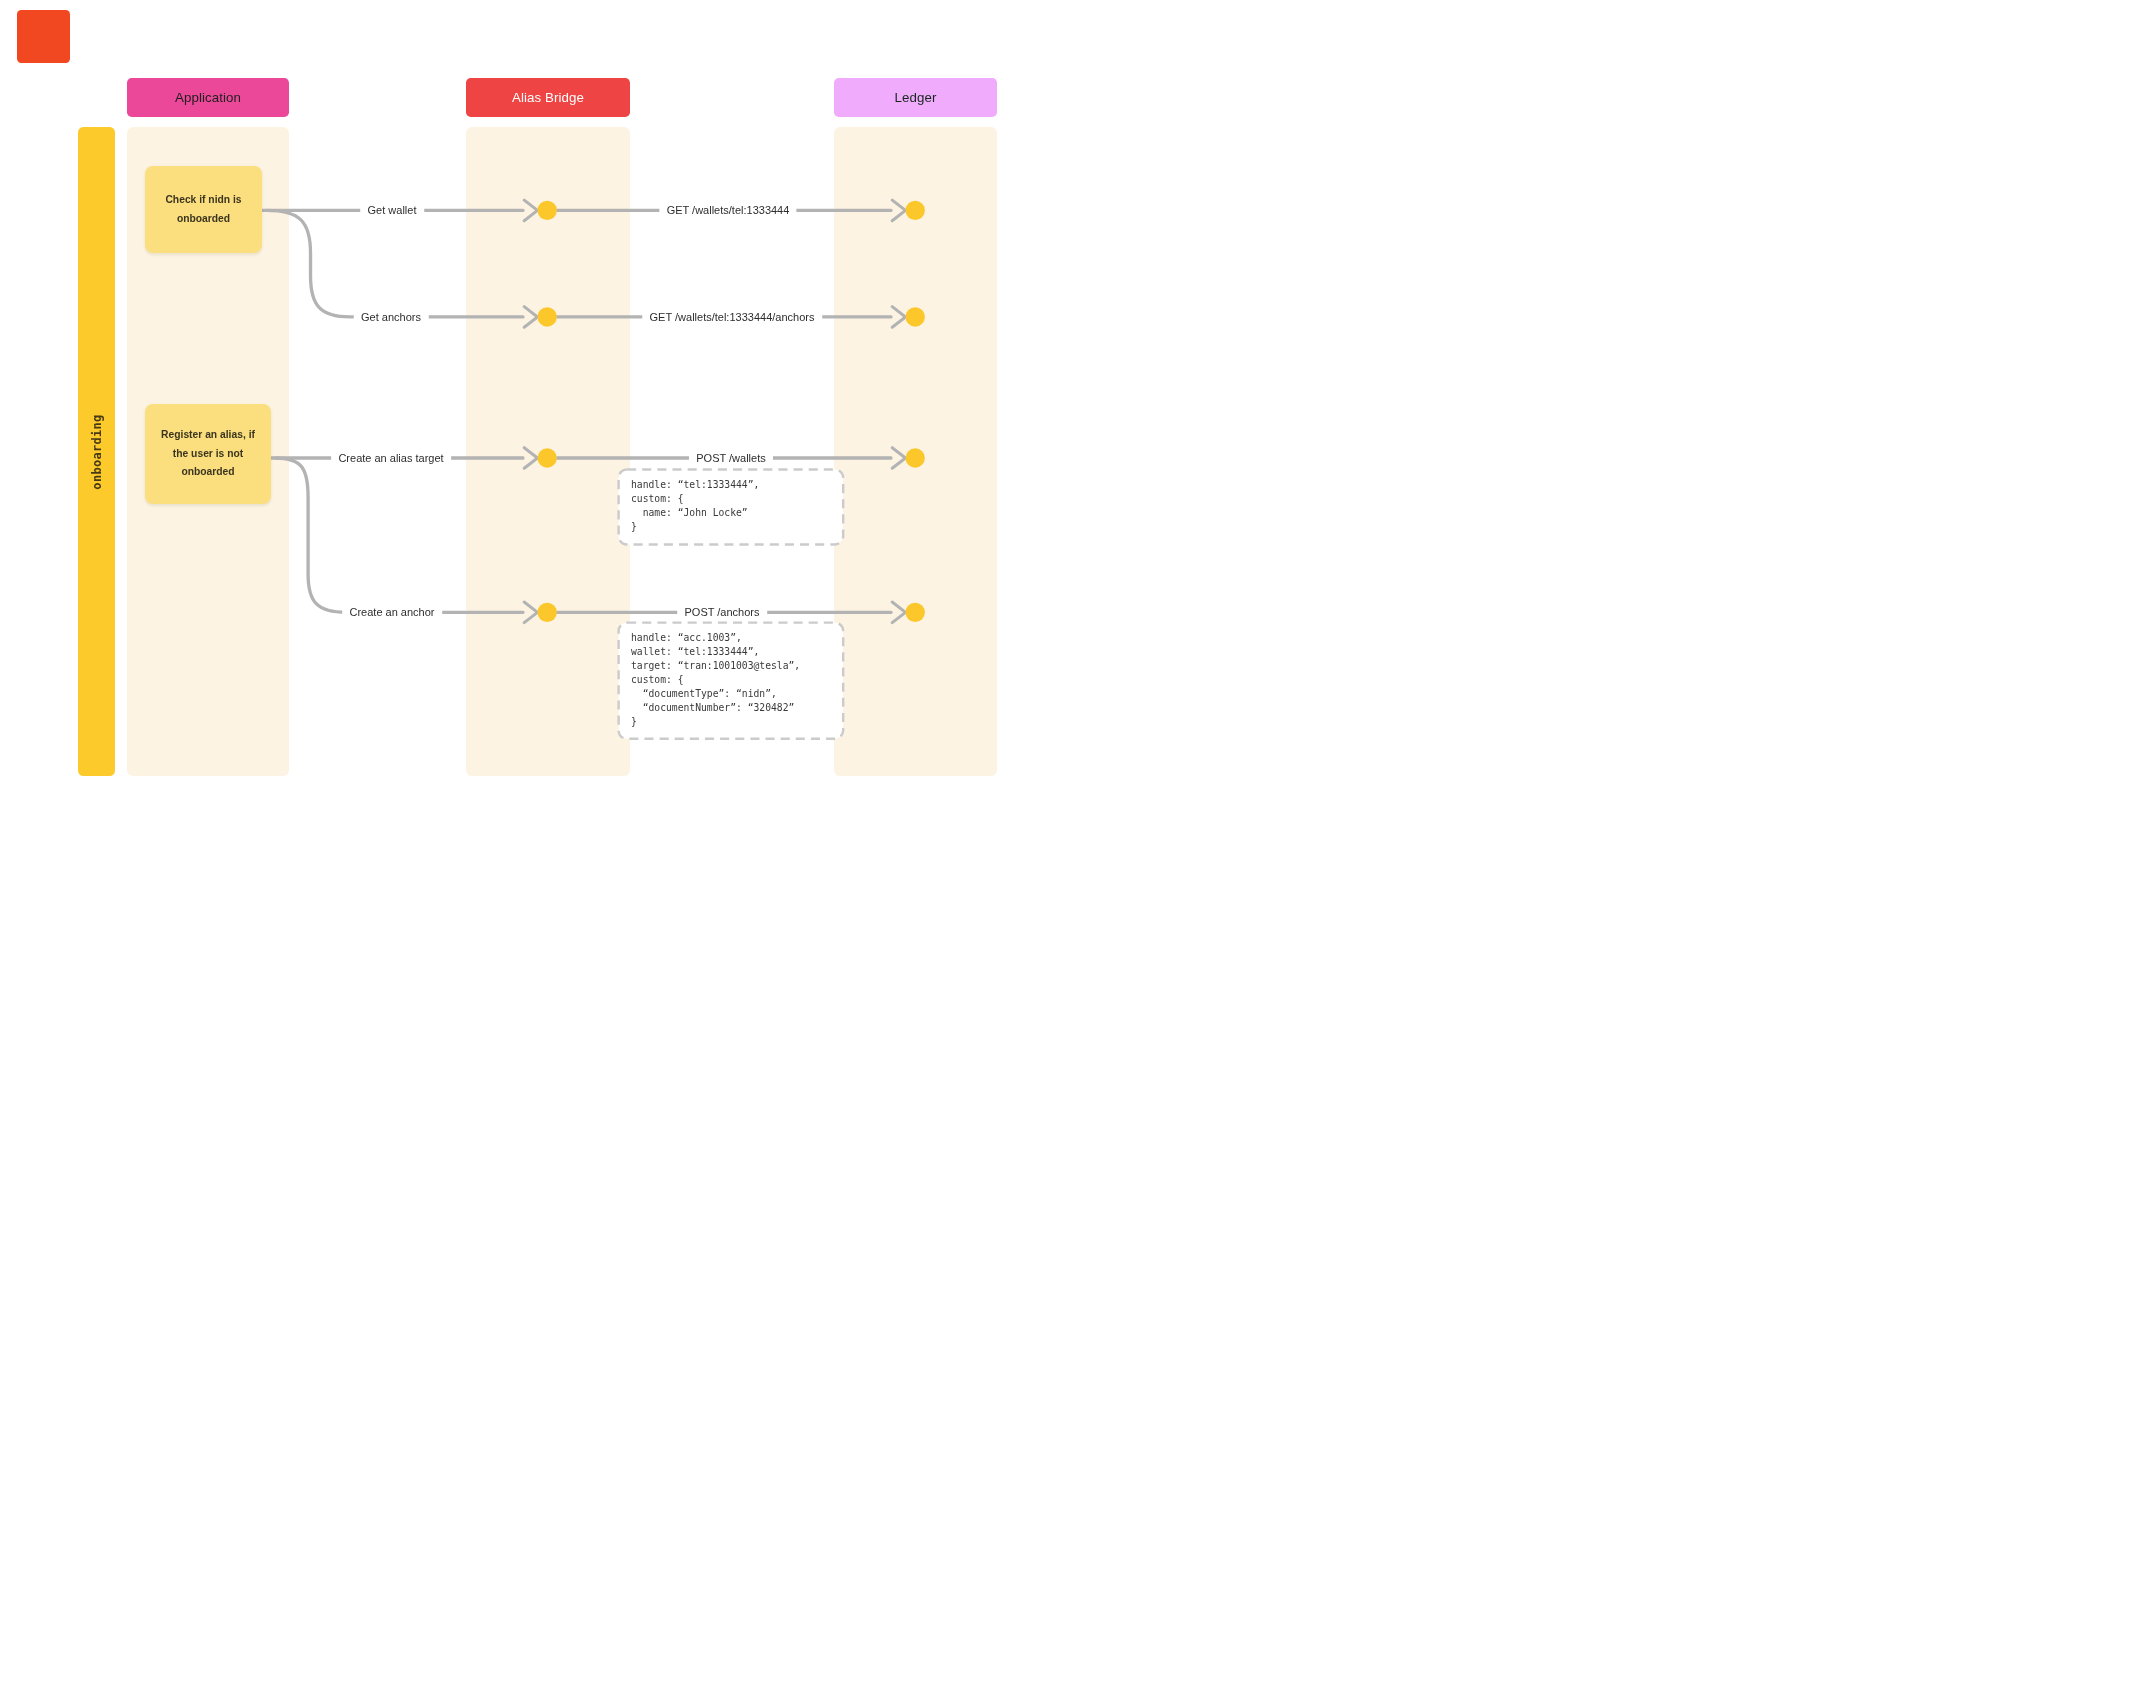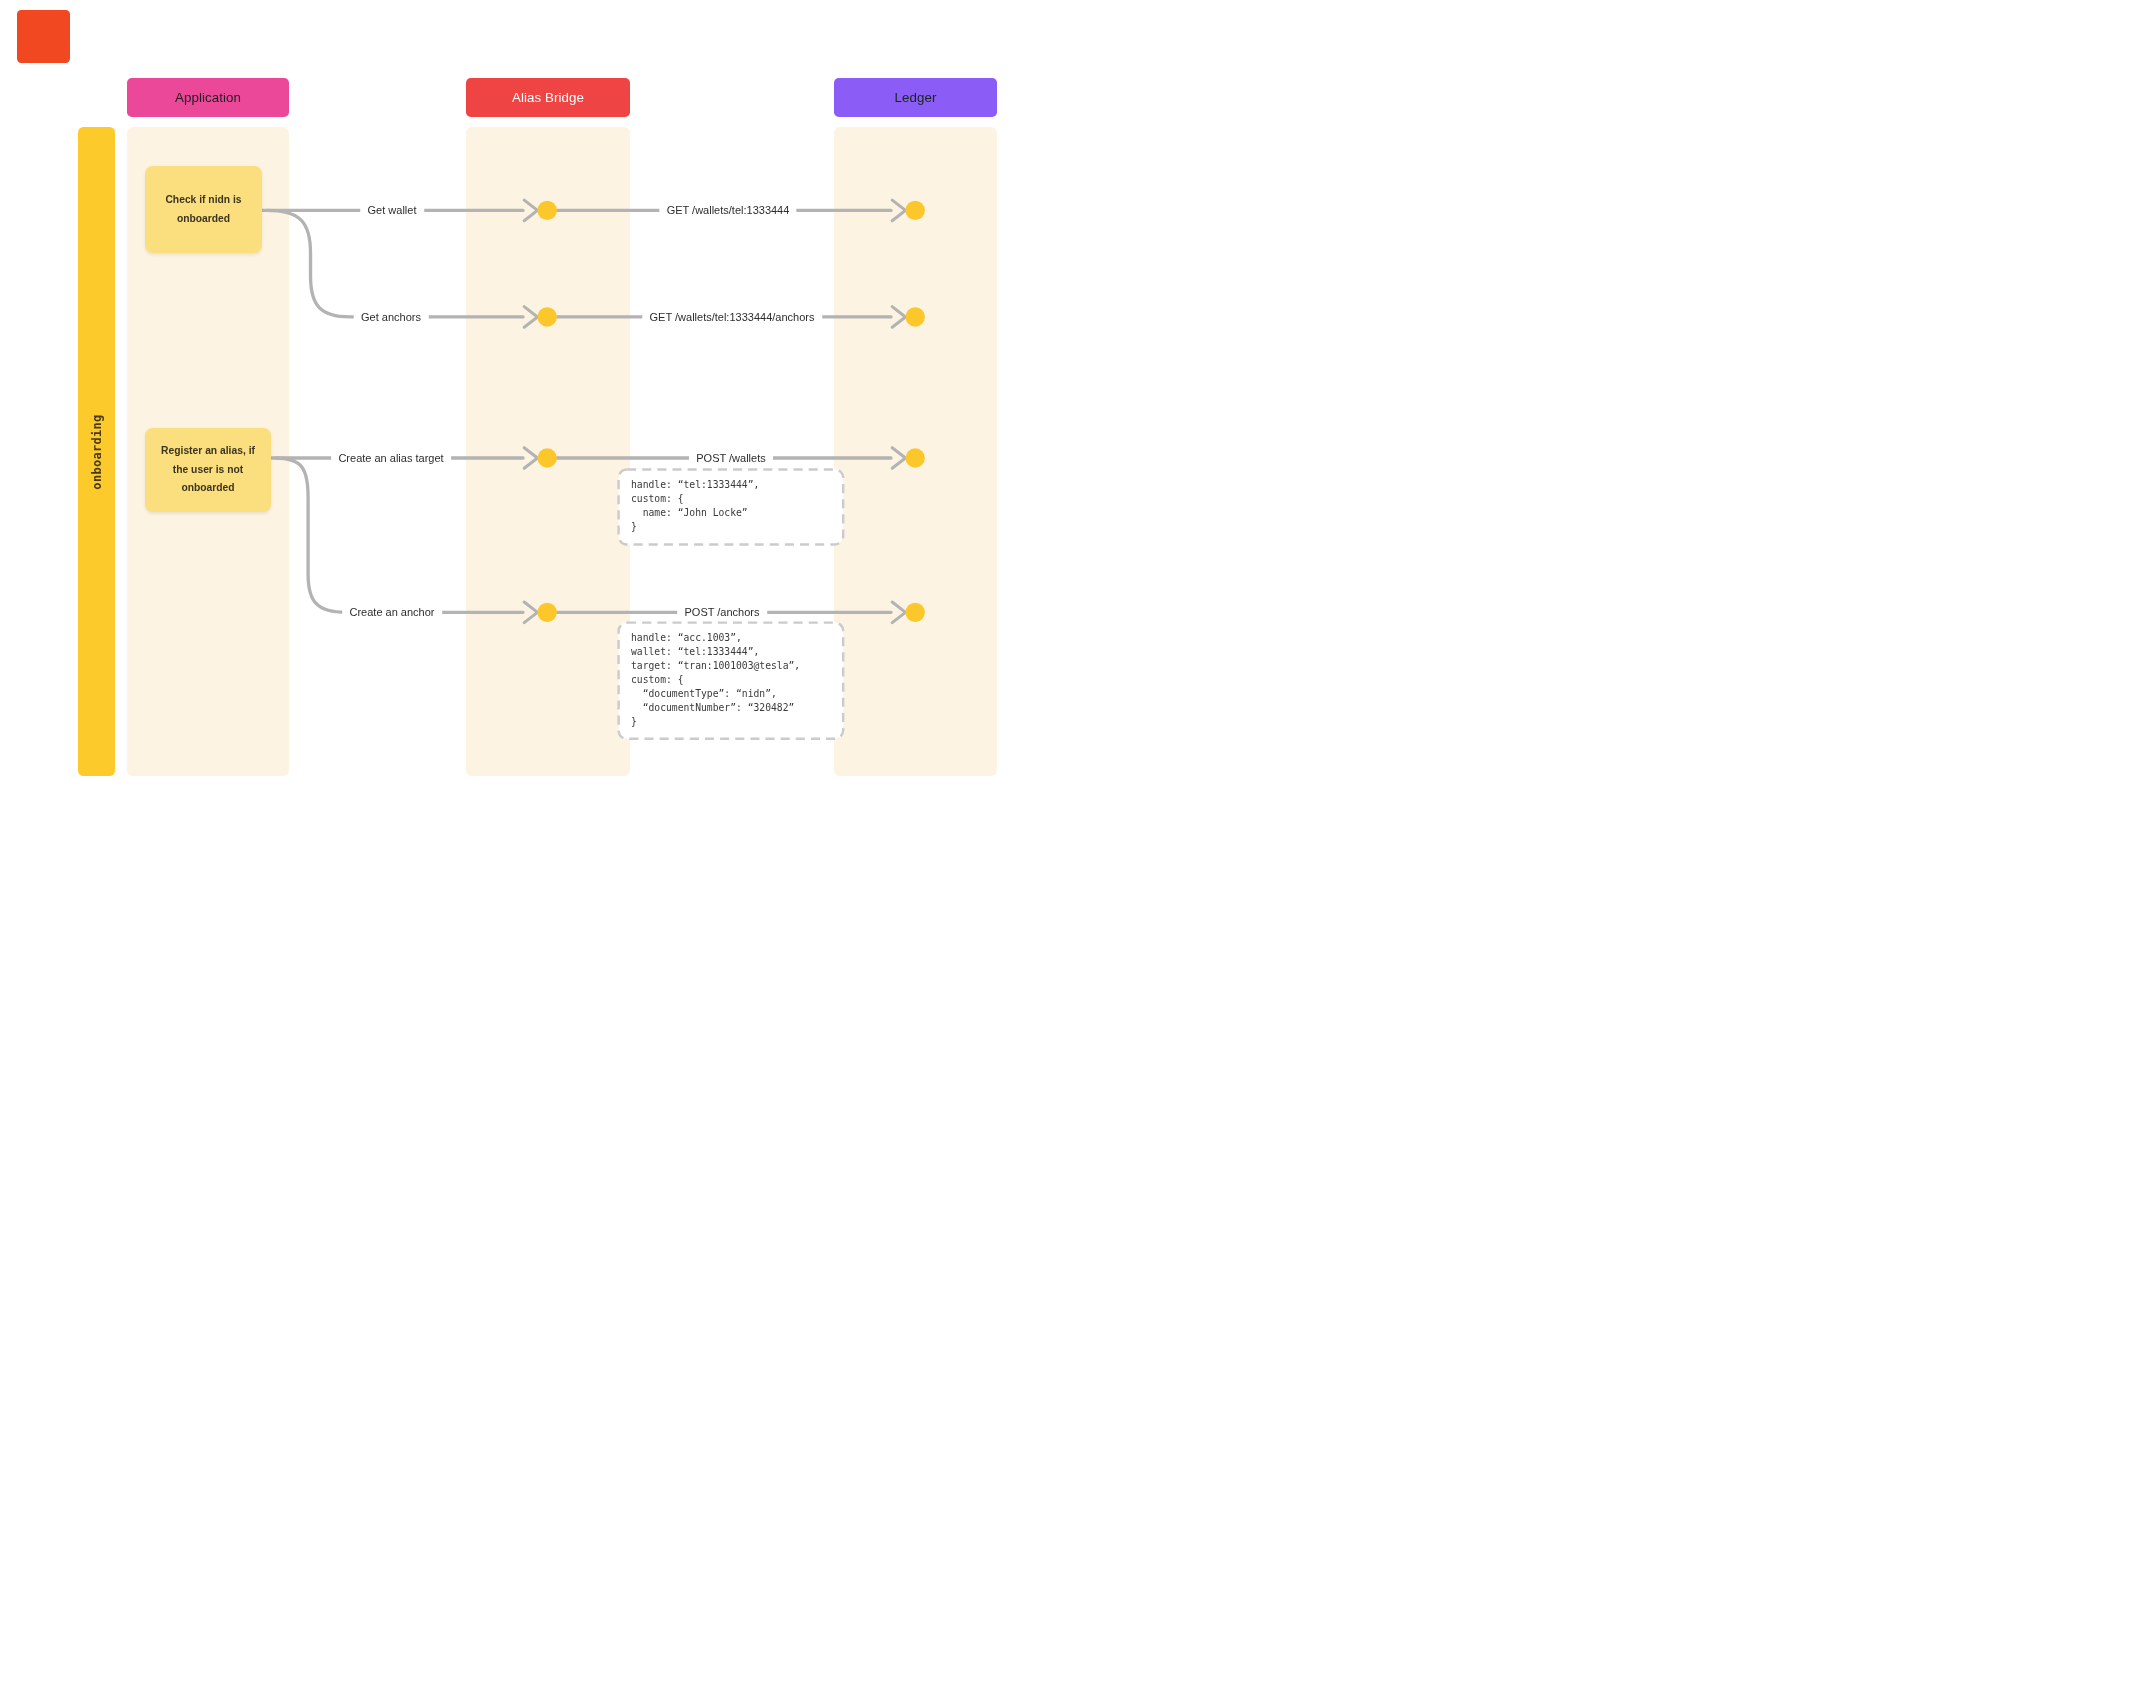--- a/index.html
+++ b/index.html
@@ -14,21 +14,21 @@
   .corner-marker{left:17px;top:10.3px;width:53px;height:53px;background:#F24822;border-radius:4.2px;}
 
   
   .col-header{
     top:78px;height:39px;border-radius:4.8px;
     display:flex;align-items:center;justify-content:center;
     font-size:13.3px;font-weight:500;letter-spacing:0.1px;color:#1E1E1E;z-index:3;
   }
   .col-header.application{left:127px;width:162px;background:#ec4899;}
   .col-header.alias-bridge{left:466px;width:164px;background:#ef4444;color:#ffffff;}
-  .col-header.ledger{left:834px;width:163px;background:#8b5cf6;color:#17271D;}
+  .col-header.ledger{left:834px;width:163px;background:#f0abfc;color:#17271D;}
 
   
   .lane{top:127px;height:649px;border-radius:6px;background:#FCF3E2;z-index:0;}
   .lane.application{left:127px;width:162px;}
   .lane.alias-bridge{left:466px;width:164px;}
   .lane.ledger{left:834px;width:163px;}
 
   
   .section-bar{
     left:78px;top:127px;width:37px;height:649px;background:#FCCB2B;border-radius:5.4px;
@@ -42,21 +42,21 @@
 
   
   .sticky{
     background:#FBDF7E;border-radius:7.9px;z-index:2;
     display:flex;align-items:center;justify-content:center;text-align:center;
     font-weight:700;font-size:10.3px;line-height:1.8;color:#3B3520;
     padding:0 9.7px;box-sizing:border-box;
     box-shadow:0 1.2px 3px rgba(90,70,20,0.10);
   }
   .sticky.one{left:145px;top:166px;width:117px;height:87px;}
-  .sticky.two{left:145px;top:428px;width:126px;height:84px;justify-content:center;}
+  .sticky.two{left:145px;top:404px;width:126px;height:100px;justify-content:center;}
 
   
   svg.wires{left:0;top:0;z-index:1;}
 
   
   .conn-label{
     transform:translate(-50%,-50%);background:#ffffff;
     padding:1.8px 7.3px;font-size:11px;color:#2D2D2D;white-space:nowrap;z-index:2;
   }
 

